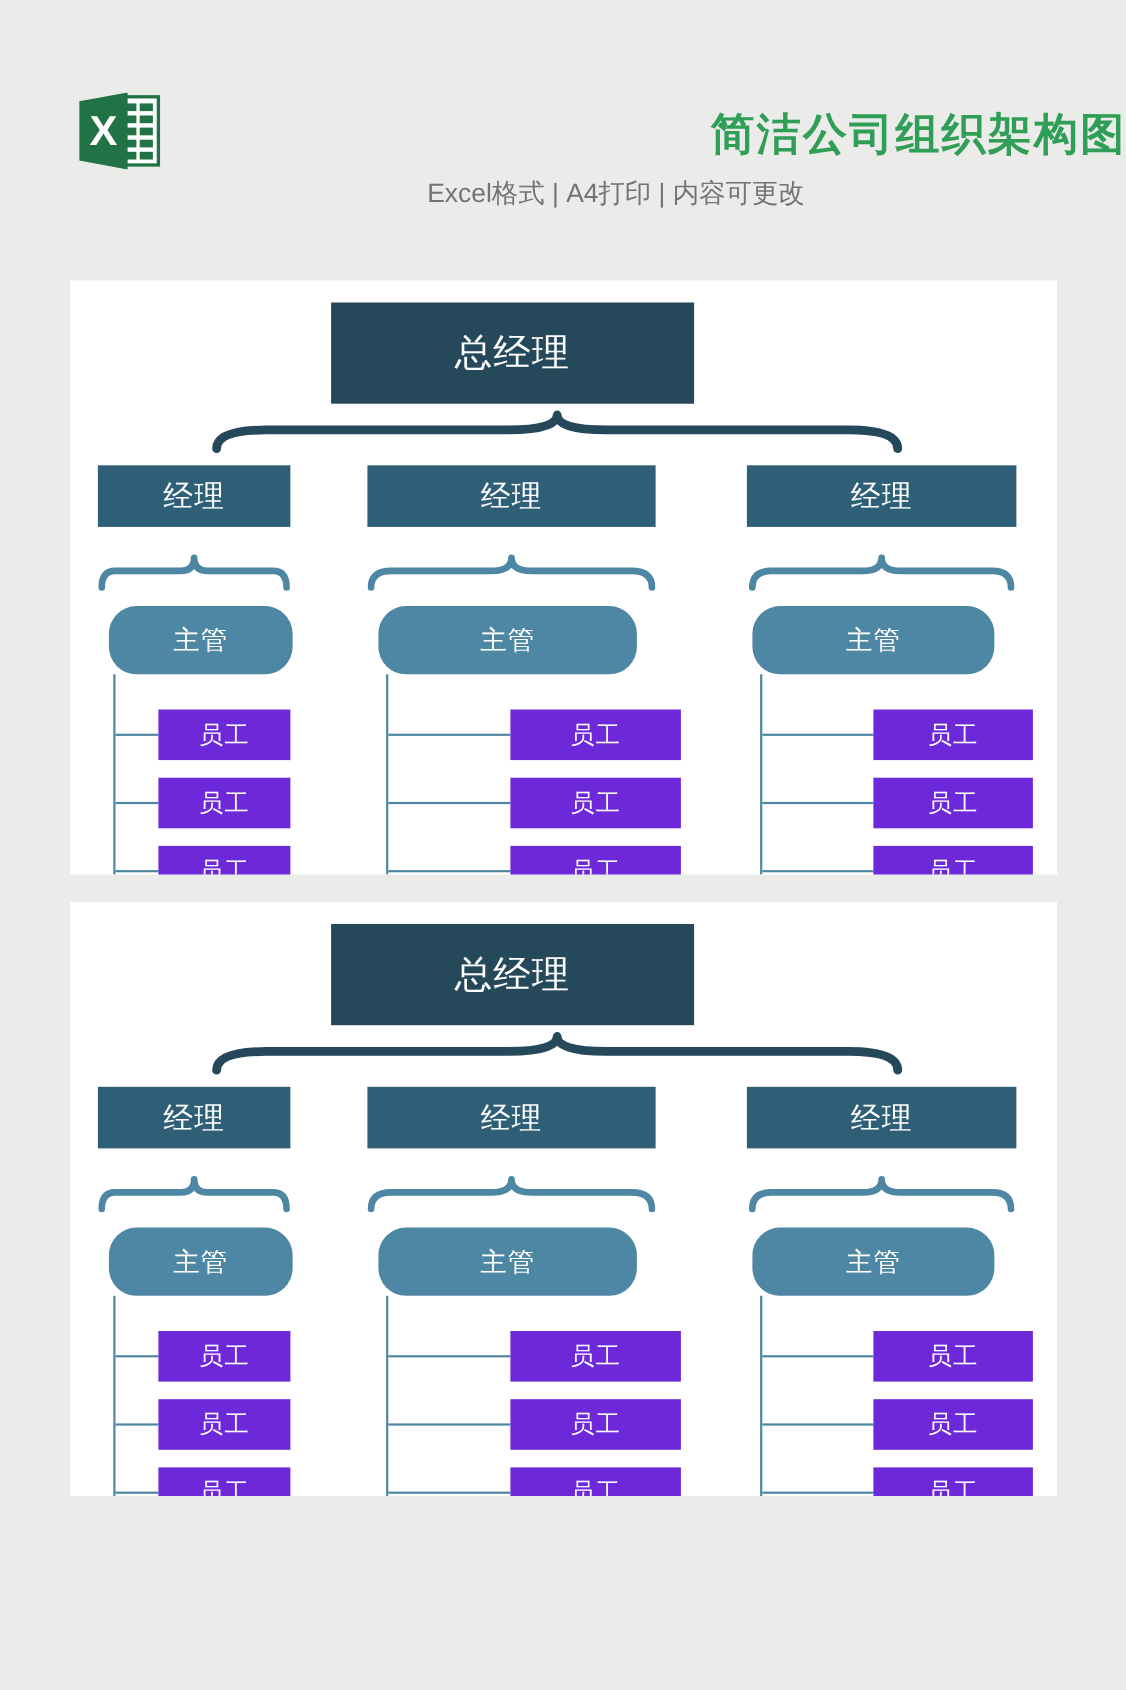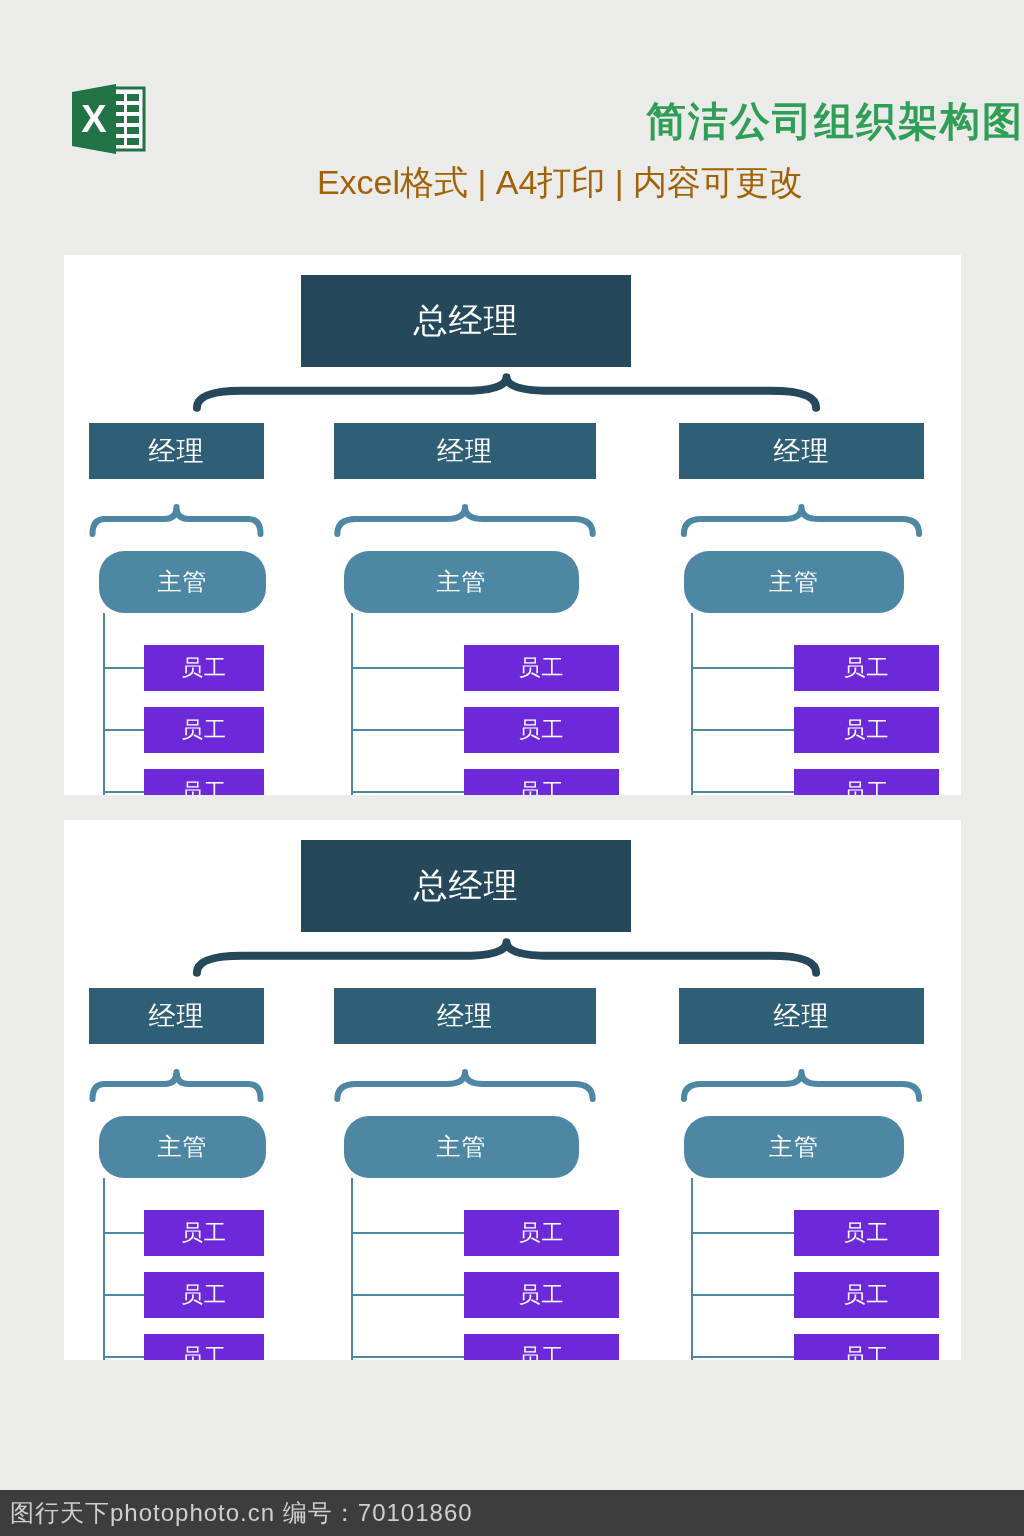--- a/index.html
+++ b/index.html
@@ -22,21 +22,21 @@
   }
   .title{
     position:absolute;top:94px;left:96px;right:0;
     text-align:right;
     font-size:40px;font-weight:bold;color:#2f9e57;
     letter-spacing:2px;
   }
   .subtitle{
     position:absolute;top:160px;left:96px;right:0;
     text-align:center;
-    font-size:34px;color:#a16207;
+    font-size:24px;color:#737373;
   }
 
   
   .panel{
     position:absolute;left:64px;width:897px;height:540px;
     background:#ffffff;overflow:hidden;
   }
   .panel.p1{top:255px;}
   .panel.p2{top:820px;}
 
@@ -206,15 +206,14 @@
     <div class="node emp r2 e1">员工</div>
     <div class="node emp r3 e1">员工</div>
     <div class="node emp r1 e2">员工</div>
     <div class="node emp r2 e2">员工</div>
     <div class="node emp r3 e2">员工</div>
     <div class="node emp r1 e3">员工</div>
     <div class="node emp r2 e3">员工</div>
     <div class="node emp r3 e3">员工</div>
   </section>
 
-  <div class="watermark">图行天下photophoto.cn 编号：70101860</div>
 
 </div>
 
 </body></html>

